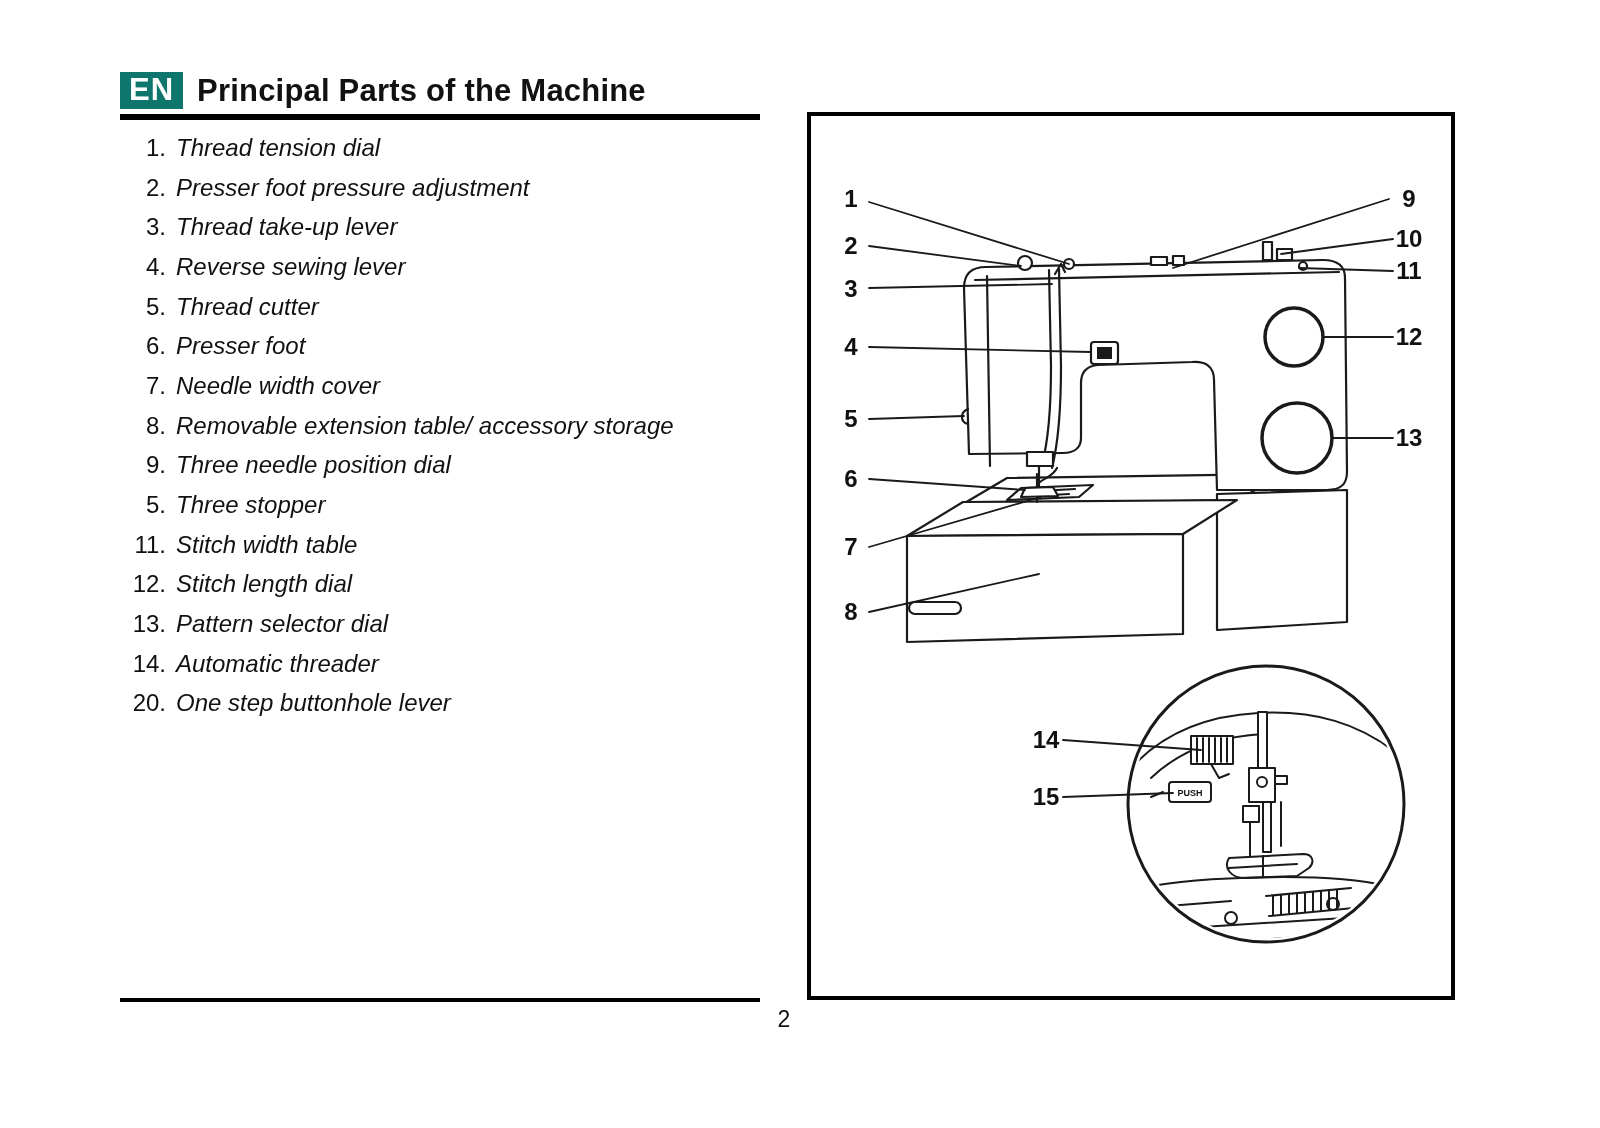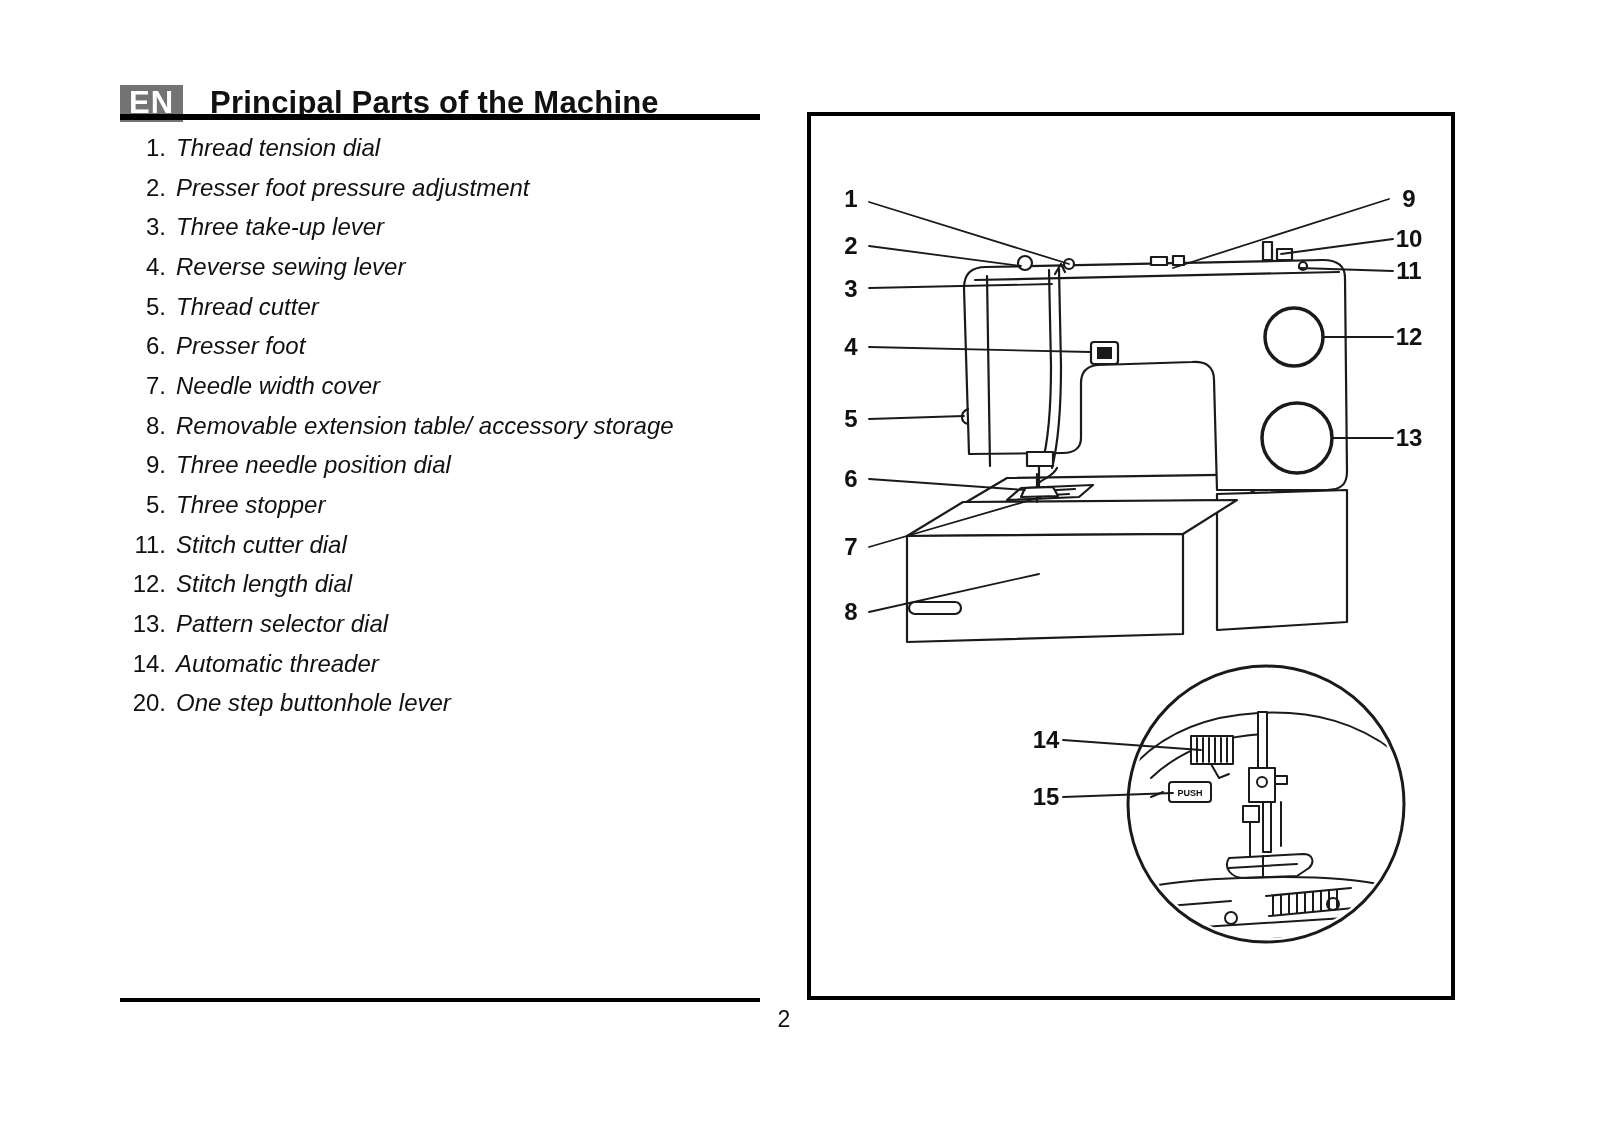--- a/index.html
+++ b/index.html
@@ -4,24 +4,24 @@
 <style>
   html,body{margin:0;padding:0;background:#ffffff;}
   body{
     width:1600px;height:1128px;position:relative;
     font-family:"Liberation Sans", sans-serif;color:#111;
     overflow:hidden;
   }
   .page{position:absolute;inset:0;background:#fff;}
   .header{position:absolute;left:120px;top:72px;display:flex;align-items:center;gap:14px;}
   .lang-badge{
-    background:#737373;color:#fff;font-weight:700;font-size:31px;
+    background:#0f766e;color:#fff;font-weight:700;font-size:31px;
     padding:2px 9px 4px 9px;line-height:1;letter-spacing:1px;
   }
-  .page-title{margin:13px;font-size:31px;font-weight:700;letter-spacing:.2px;}
+  .page-title{margin:0;font-size:31px;font-weight:700;letter-spacing:.2px;}
   .title-rule{position:absolute;left:120px;top:114px;width:640px;height:6px;background:#000;}
   .parts-list{position:absolute;left:120px;top:128px;margin:0;padding:0;list-style:none;}
   .part-row{display:flex;align-items:center;height:39.7px;font-size:24px;}
   .part-num{width:46px;text-align:right;margin-right:10px;flex:none;}
   .part-label{white-space:nowrap;font-style:italic;}
   .bottom-rule{position:absolute;left:120px;top:998px;width:640px;height:4px;background:#000;}
   .page-number{position:absolute;left:768px;top:1006px;width:32px;text-align:center;font-size:23px;}
   .diagram-box{
     position:absolute;left:807px;top:112px;width:640px;height:880px;
     border:4px solid #000;background:#fff;box-sizing:content-box;
@@ -43,21 +43,21 @@
     <li class="part-row">
         <span class="part-num">1.</span>
         <span class="part-label">Thread tension dial</span>
       </li>
     <li class="part-row">
         <span class="part-num">2.</span>
         <span class="part-label">Presser foot pressure adjustment</span>
       </li>
     <li class="part-row">
         <span class="part-num">3.</span>
-        <span class="part-label">Three take-up lever</span>
+        <span class="part-label">Thread take-up lever</span>
       </li>
     <li class="part-row">
         <span class="part-num">4.</span>
         <span class="part-label">Reverse sewing lever</span>
       </li>
     <li class="part-row">
         <span class="part-num">5.</span>
         <span class="part-label">Thread cutter</span>
       </li>
     <li class="part-row">
@@ -75,21 +75,21 @@
     <li class="part-row">
         <span class="part-num">9.</span>
         <span class="part-label">Three needle position dial</span>
       </li>
     <li class="part-row">
         <span class="part-num">5.</span>
         <span class="part-label">Three stopper</span>
       </li>
     <li class="part-row">
         <span class="part-num">11.</span>
-        <span class="part-label">Stitch cutter dial</span>
+        <span class="part-label">Stitch width table</span>
       </li>
     <li class="part-row">
         <span class="part-num">12.</span>
         <span class="part-label">Stitch length dial</span>
       </li>
     <li class="part-row">
         <span class="part-num">13.</span>
         <span class="part-label">Pattern selector dial</span>
       </li>
     <li class="part-row">

